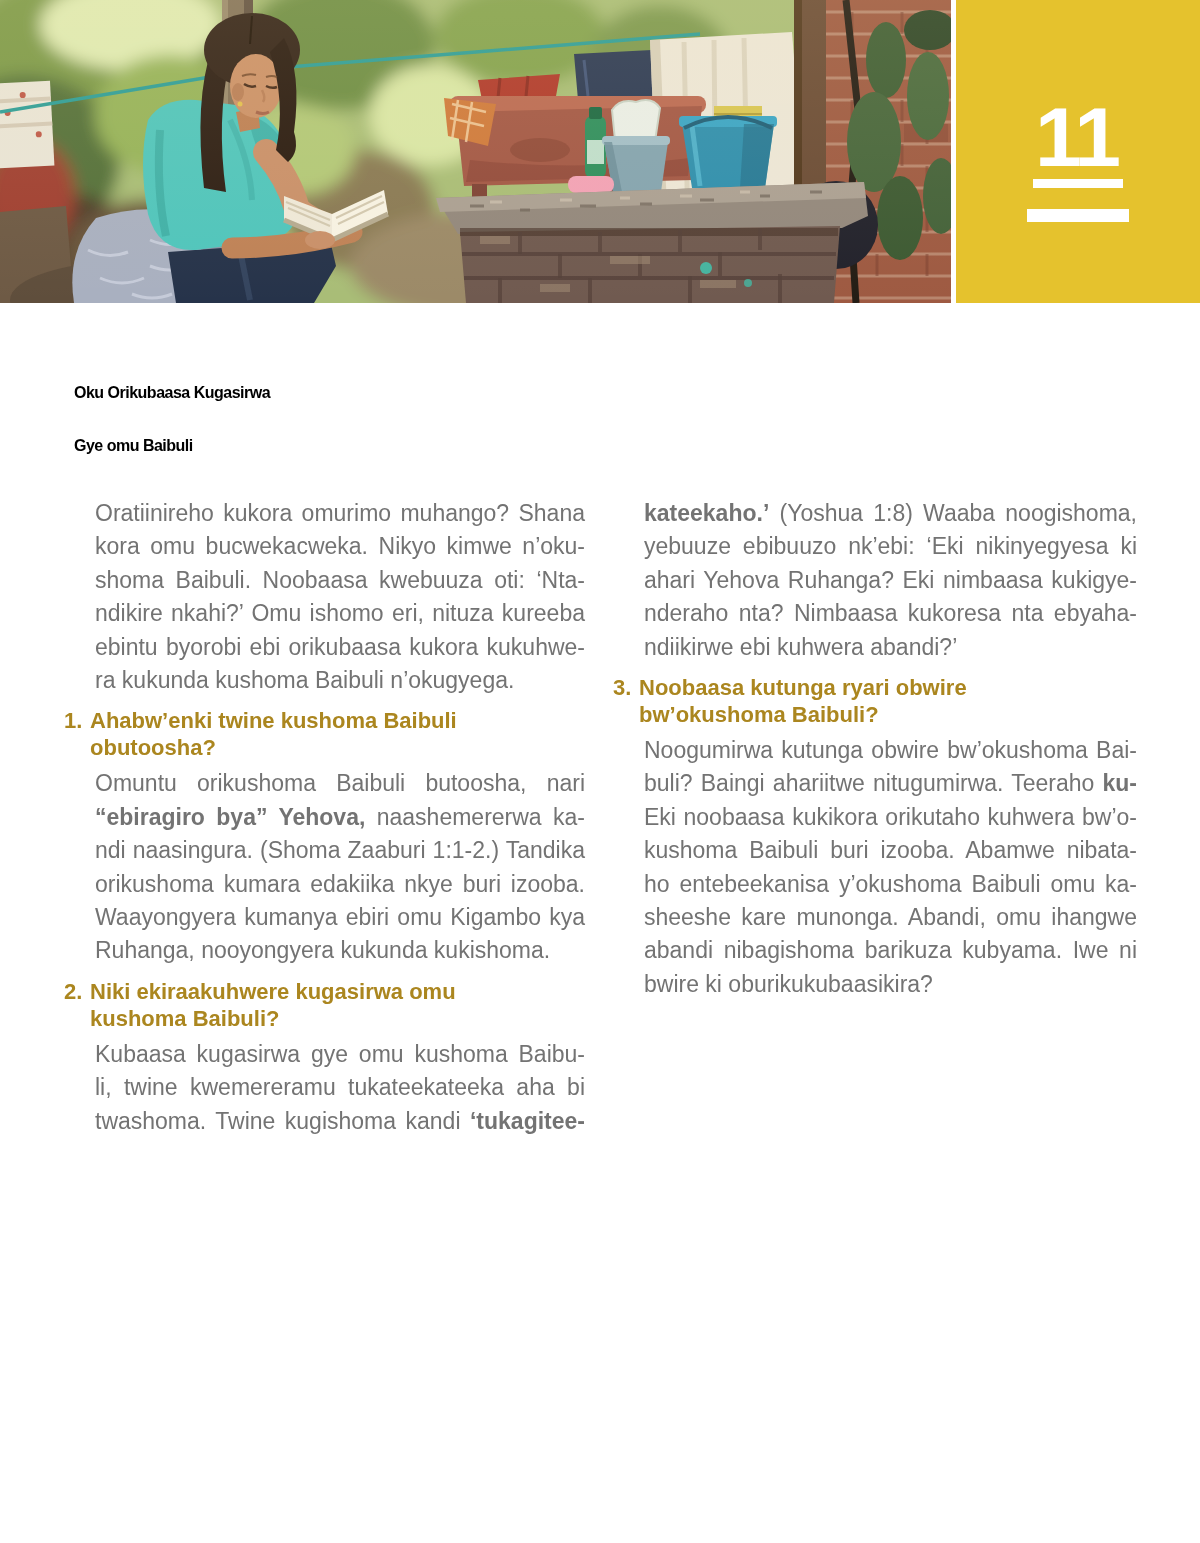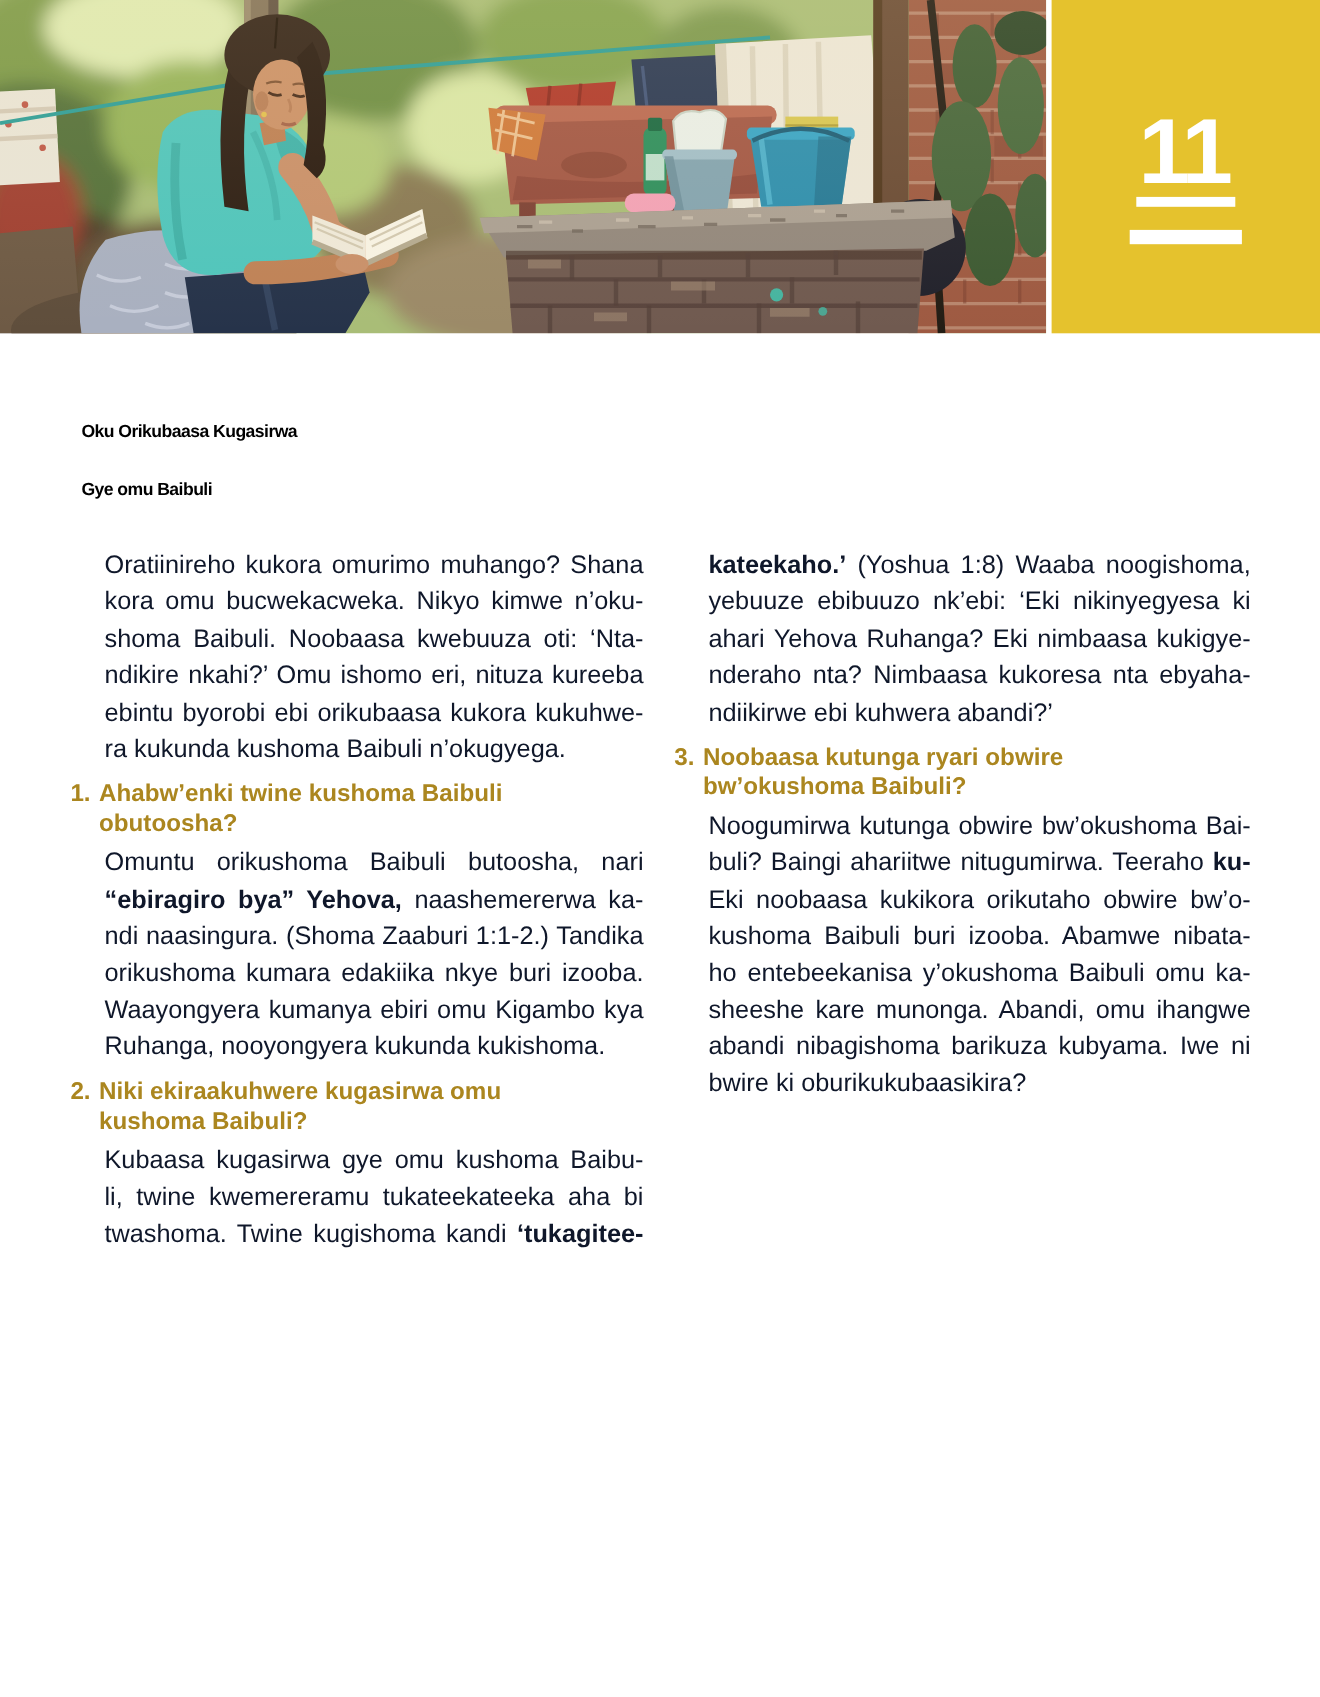--- a/index.html
+++ b/index.html
@@ -22,21 +22,21 @@
   .lesson-bar { width:102px; height:13px; background:#ffffff; margin-top:21px; }
   
   .title {
     position:absolute; left:74px; top:366px; color:#000000;
     font-size:46px; line-height:53px; font-weight:700; letter-spacing:-0.5px;
   }
   
   .col { position:absolute; top:497px; }
   .col.left  { left:64px;  width:521px; }
   .col.right { left:613px; width:524px; }
-  .para { padding-left:31px; font-size:23px; line-height:33.4px; color:#0f172a; }
+  .para { padding-left:31px; font-size:23px; line-height:33.4px; color:#737373; }
   .para .line { text-align:justify; text-align-last:justify; white-space:normal; }
   .para .line.last { text-align-last:left; }
   .question {
     display:flex; margin:10px 0 6px 0; font-weight:700; font-size:22px; line-height:27px;
   }
   .qnum { flex:none; width:26px; }
   .qtext { flex:auto; }
   b { font-weight:700; }
 </style>
 </head>
@@ -268,21 +268,21 @@
         <div class="line">nderaho nta? Nimbaasa kukoresa nta ebyaha-</div>
         <div class="line last">ndiikirwe ebi kuhwera abandi?’</div>
       </div>
       <div class="question" style="color: rgb(171, 134, 31);">
         <span class="qnum">3.</span>
         <span class="qtext">Noobaasa kutunga ryari obwire<br>bw’okushoma Baibuli?</span>
       </div>
       <div class="para">
         <div class="line">Noogumirwa kutunga obwire bw’okushoma Bai-</div>
         <div class="line">buli? Baingi ahariitwe nitugumirwa. Teeraho <b>ku-</b></div>
-        <div class="line">Eki noobaasa kukikora orikutaho obwire bw’o-</div>
+        <div class="line">Eki noobaasa kukikora orikutaho kuhwera bw’o-</div>
         <div class="line">kushoma Baibuli buri izooba. Abamwe nibata-</div>
         <div class="line">ho entebeekanisa y’okushoma Baibuli omu ka-</div>
         <div class="line">sheeshe kare munonga. Abandi, omu ihangwe</div>
         <div class="line">abandi nibagishoma barikuza kubyama. Iwe ni</div>
         <div class="line last">bwire ki oburikukubaasikira?</div>
       </div>
     </div>
 
 </div>
 

